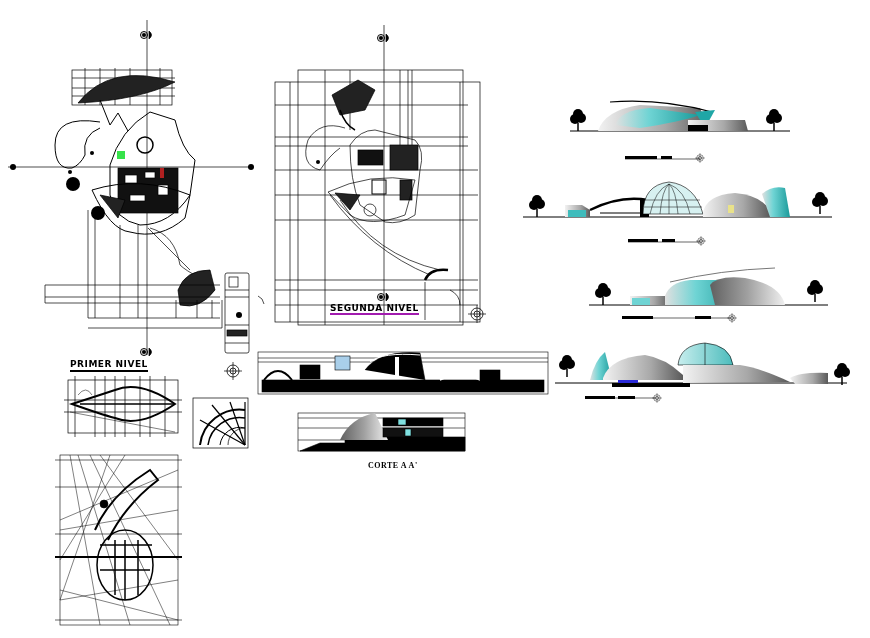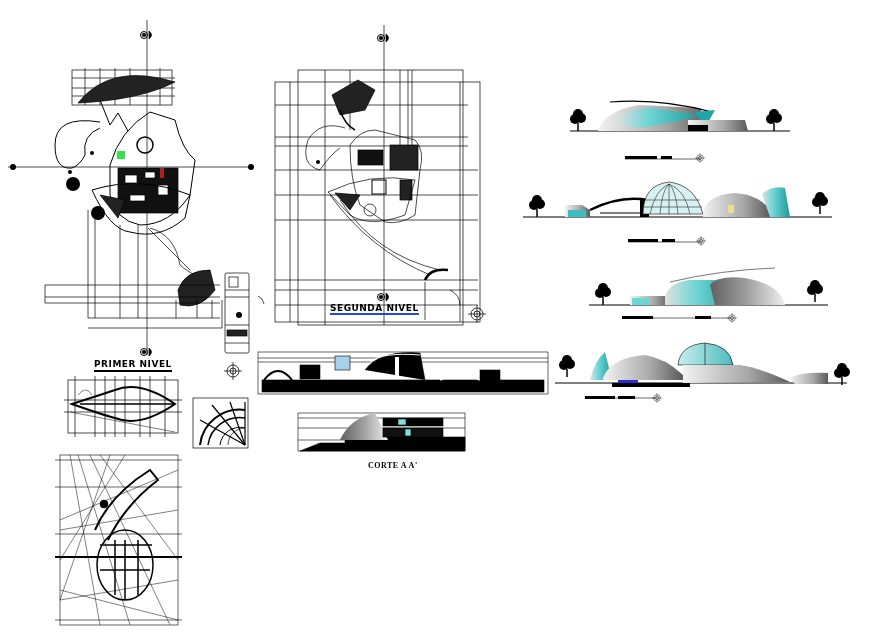--- a/index.html
+++ b/index.html
@@ -338,16 +338,16 @@
     <ellipse cx="125" cy="565" rx="28" ry="35" stroke-width="1.5"></ellipse>
     <line x1="115" y1="540" x2="115" y2="595" stroke-width="1.5"></line>
     <line x1="125" y1="540" x2="125" y2="600" stroke-width="1.5"></line>
     <line x1="138" y1="540" x2="138" y2="595" stroke-width="1.5"></line>
     <line x1="100" y1="570" x2="150" y2="570" stroke-width="1.5"></line>
     <line x1="100" y1="545" x2="152" y2="545" stroke-width="1.5"></line>
     <circle cx="104" cy="504" r="4" fill="#000"></circle>
   </g>
 </svg>
 
-<div class="label underlined" style="left:94px;top:359px;">PRIMER NIVEL</div>
-<div class="label" style="left:330px;top:303px;border-bottom:2px solid #1d4ed8;">SEGUNDA NIVEL</div>
+<div class="label underlined" style="left:70px;top:359px;">PRIMER NIVEL</div>
+<div class="label" style="left:330px;top:303px;border-bottom:2px solid #a21caf;">SEGUNDA NIVEL</div>
 <div class="label" style="left:368px;top:461px;font-size:8px;font-family:Liberation Serif, serif;">CORTE A A'</div>
 </div>
 
 </body></html>

